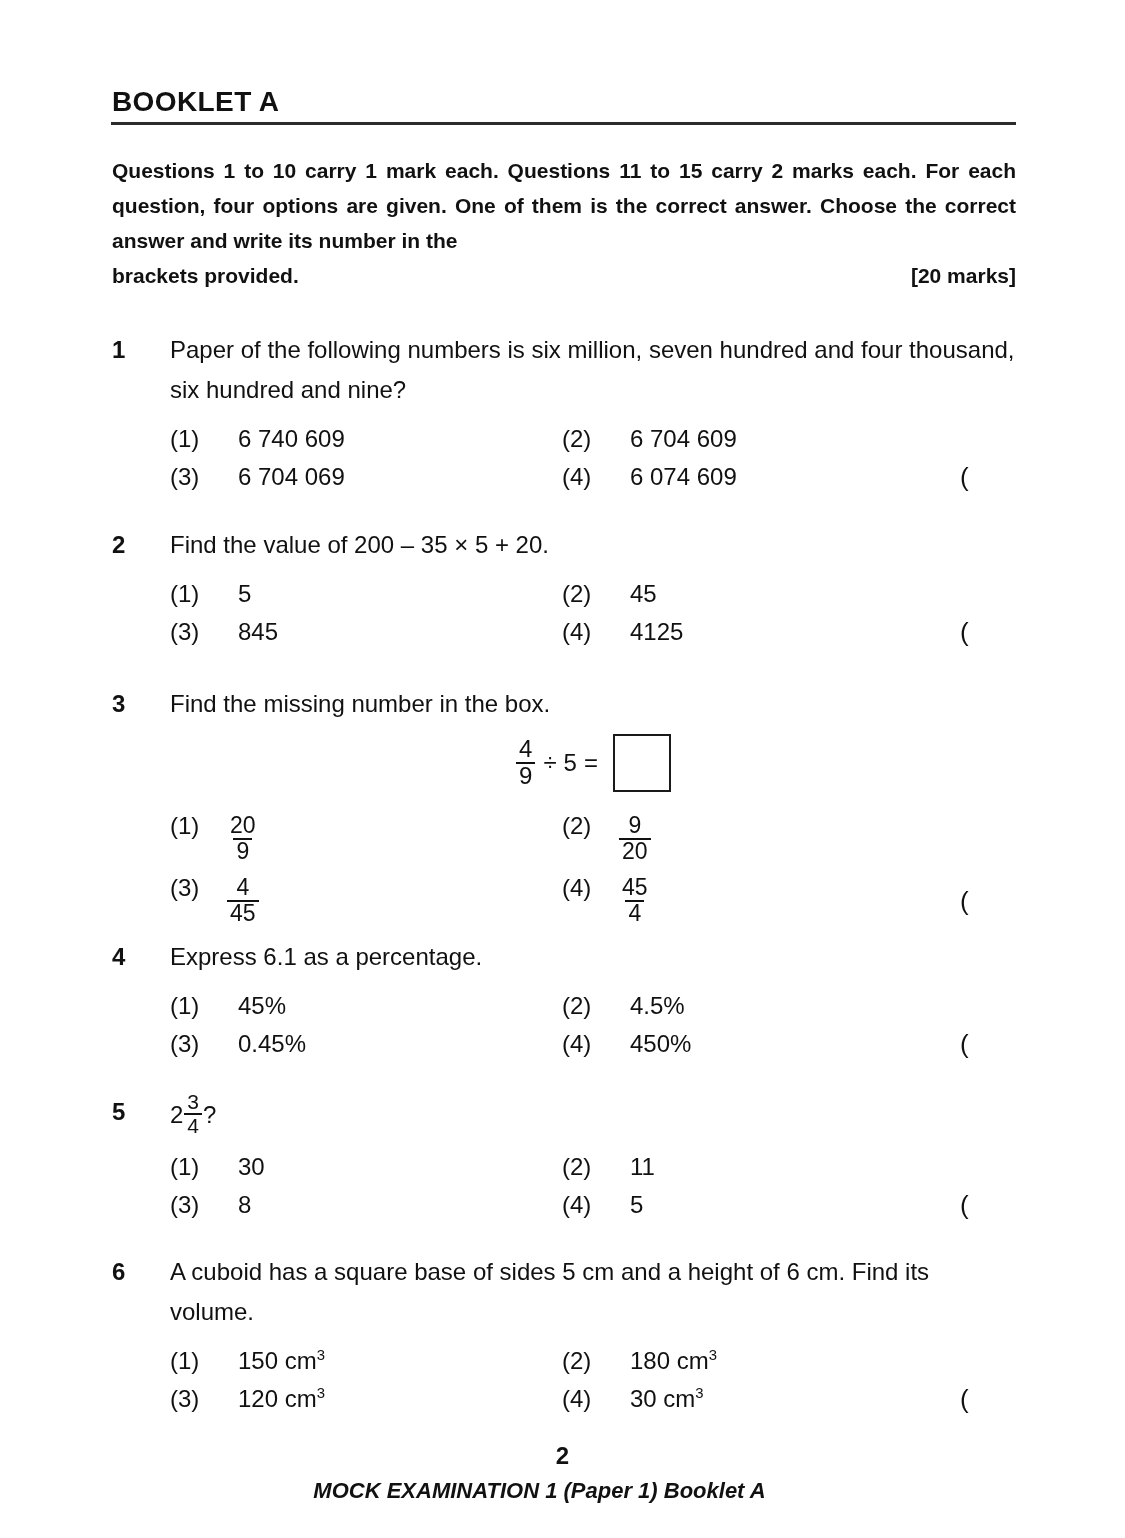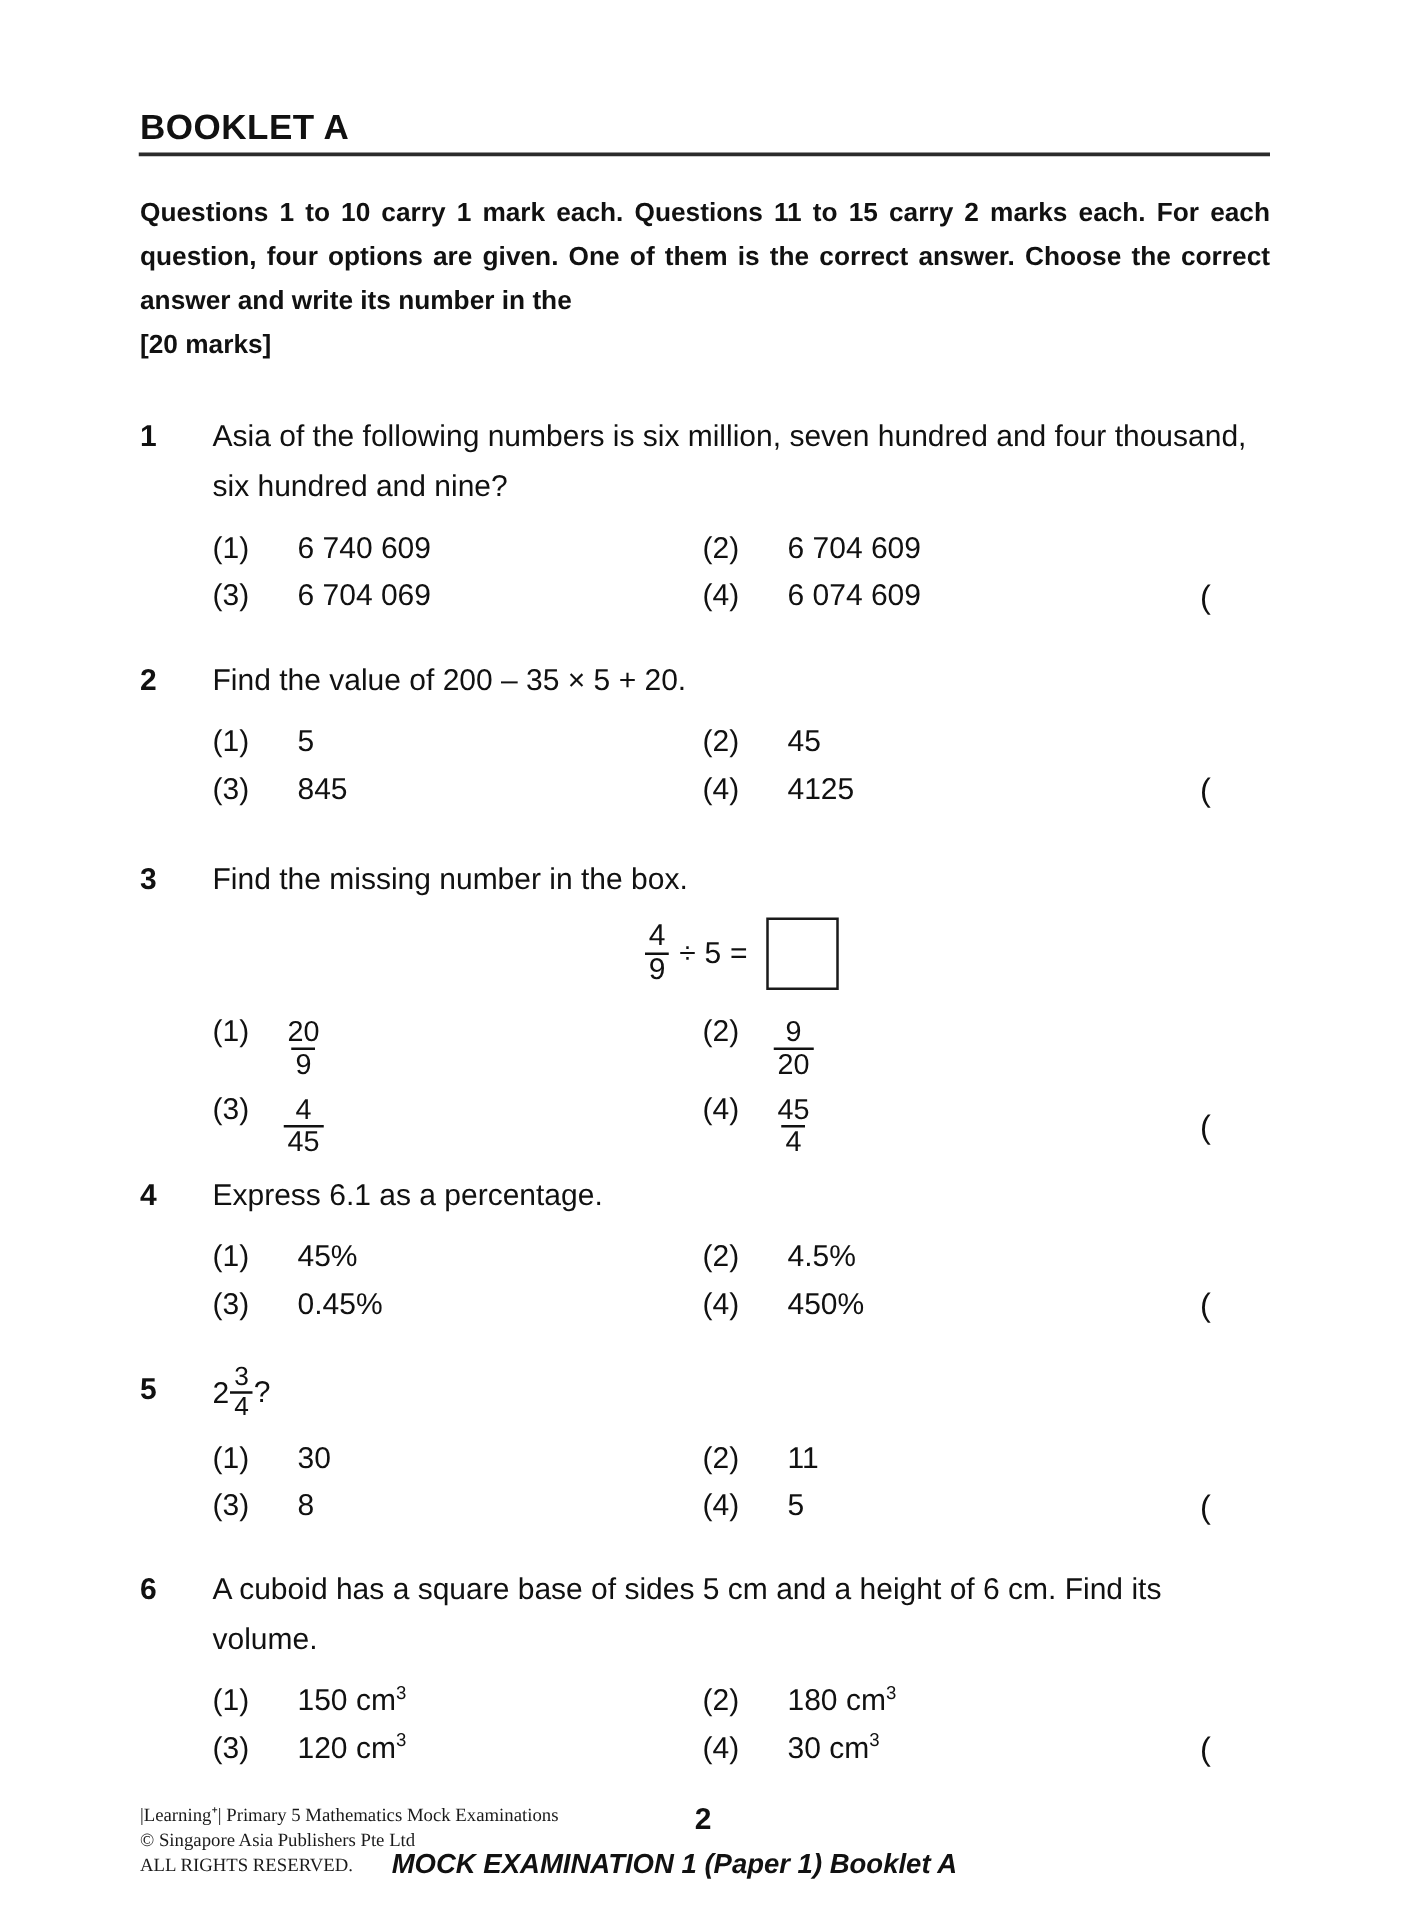--- a/index.html
+++ b/index.html
@@ -216,28 +216,29 @@
 <body>
 
 <div class="page">
 
   <div class="booklet-title">BOOKLET A</div>
   <div class="header-rule"></div>
 
   <div class="instructions">
     <span>Questions 1 to 10 carry 1 mark each. Questions 11 to 15 carry 2 marks each. For each question, four options are given. One of them is the correct answer. Choose the correct answer and write its number in the</span>
     <div class="lastline">
+      <span>brackets provided.</span>
       <span>[20 marks]</span>
     </div>
   </div>
 
   <div class="question" style="top:330px;">
     <div class="q-head">
       <div class="q-num">1</div>
-      <div class="q-stem">Asia of the following numbers is six million, seven hundred and four thousand, six hundred and nine?</div>
+      <div class="q-stem">Paper of the following numbers is six million, seven hundred and four thousand, six hundred and nine?</div>
     </div>
     <div class="options">
       <div class="opt-row">
         <div class="opt col1">
           <span class="opt-label">(1)</span>
           <span class="opt-val">6 740 609</span>
         </div>
         <div class="opt col2">
           <span class="opt-label">(2)</span>
           <span class="opt-val">6 704 609</span>
@@ -433,22 +434,17 @@
         <div class="opt col2">
           <span class="opt-label">(4)</span>
           <span class="opt-val"><span>30 cm</span><sup>3</sup></span>
         </div>
         <span class="answer-bracket">(    )</span>
       </div>
     </div>
   </div>
 
   <div class="footer">
-    <div class="footer-left">
-      <div>|Learning⁺| Primary 5 Mathematics Mock Examinations</div>
-      <div>© Singapore Asia Publishers Pte Ltd</div>
-      <div>ALL RIGHTS RESERVED.</div>
-    </div>
     <div class="footer-page">2</div>
     <div class="footer-center">MOCK EXAMINATION 1 (Paper 1)  Booklet A</div>
   </div>
 
 </div>
 
 </body></html>

